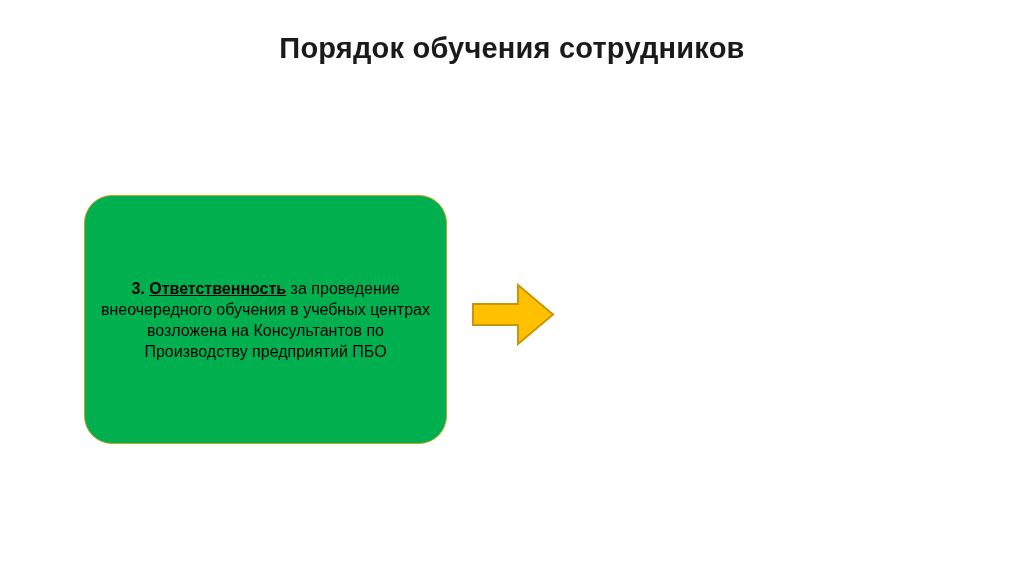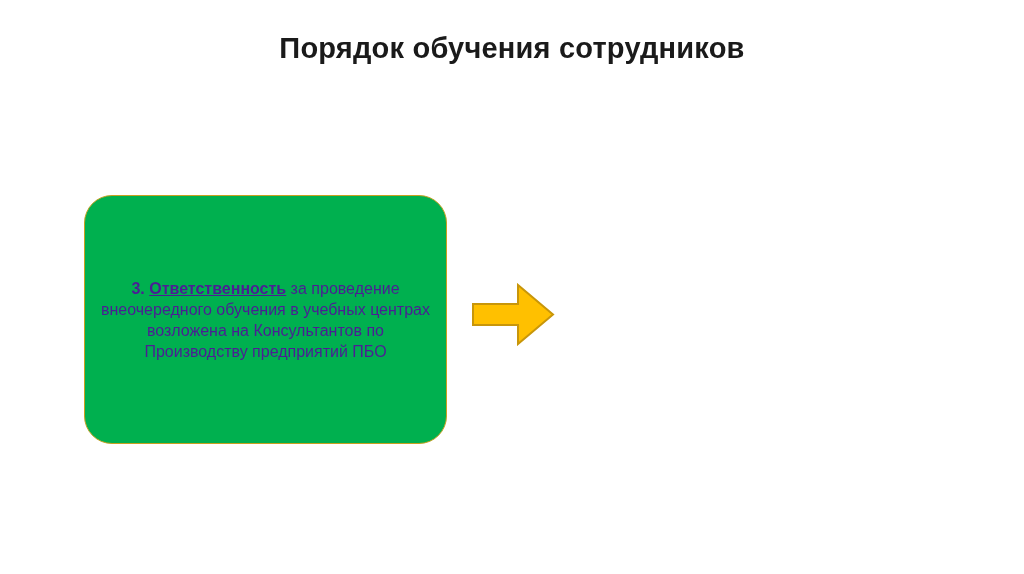--- a/index.html
+++ b/index.html
@@ -59,21 +59,21 @@
     width: 360px;
     height: 242px;
   }
   .box-text {
     width: 100%;
     padding: 0 10px;
     box-sizing: border-box;
     text-align: center;
     font-size: 16px;
     line-height: 21px;
-    color: #4c1d95;
+    color: #000000;
   }
   .box-text .lead-num {
     font-weight: bold;
   }
   .box-text .lead-term {
     font-weight: bold;
     text-decoration: underline;
   }
 
   

